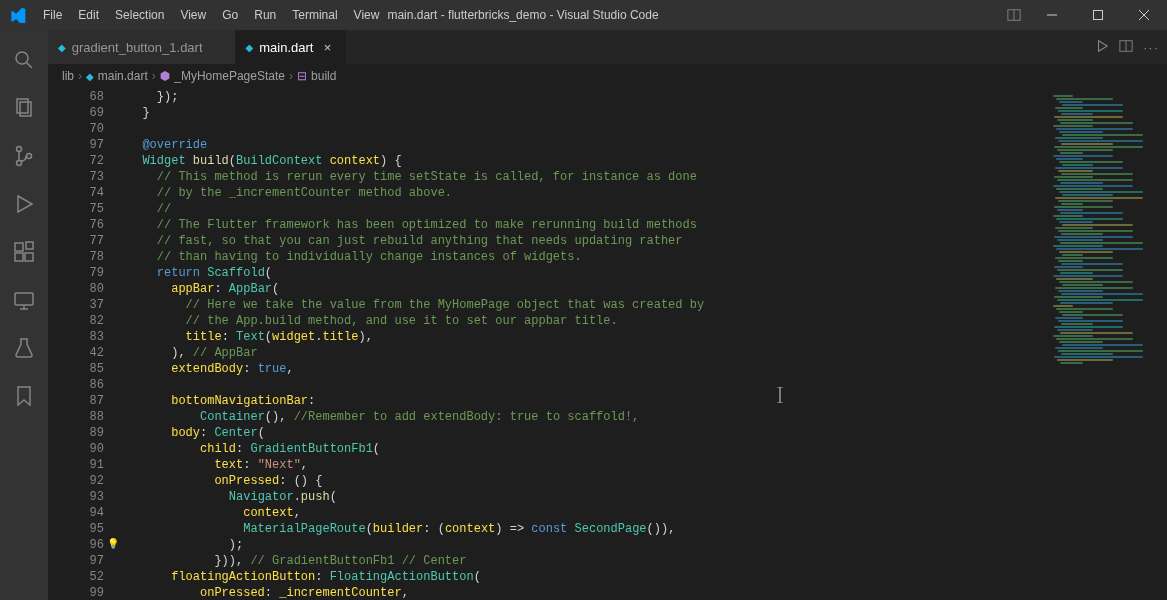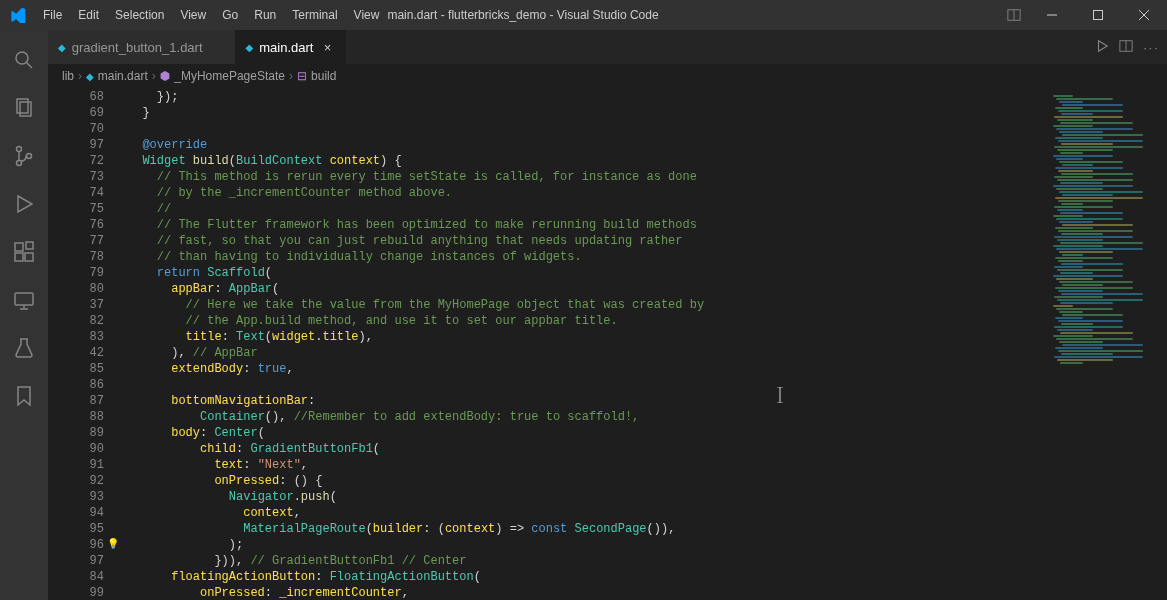--- a/index.html
+++ b/index.html
@@ -305,21 +305,21 @@
           <div class="ln">88</div>
           <div class="ln">89</div>
           <div class="ln">90</div>
           <div class="ln">91</div>
           <div class="ln">92</div>
           <div class="ln">93</div>
           <div class="ln">94</div>
           <div class="ln">95</div>
           <div class="ln bp bulb">96</div>
           <div class="ln">97</div>
-          <div class="ln">84</div>
+          <div class="ln">52</div>
           <div class="ln">99</div>
         </div>
       <div class="code" id="code"><div class="row"><span class="pn">    });</span></div><div class="row"><span class="pn">  }</span></div><div class="row"></div><div class="row"><span class="ovr">  @override</span></div><div class="row"><span class="type">  Widget </span><span class="fn">build</span><span class="pn">(</span><span class="type">BuildContext</span><span class="pn"> </span><span class="prop">context</span><span class="pn">) {</span></div><div class="row"><span class="cmt">    // This method is rerun every time setState is called, for instance as done</span></div><div class="row"><span class="cmt">    // by the _incrementCounter method above.</span></div><div class="row"><span class="cmt">    //</span></div><div class="row"><span class="cmt">    // The Flutter framework has been optimized to make rerunning build methods</span></div><div class="row"><span class="cmt">    // fast, so that you can just rebuild anything that needs updating rather</span></div><div class="row"><span class="cmt">    // than having to individually change instances of widgets.</span></div><div class="row"><span class="kw">    return </span><span class="type">Scaffold</span><span class="pn">(</span></div><div class="row"><span class="prop">      appBar</span><span class="pn">: </span><span class="type">AppBar</span><span class="pn">(</span></div><div class="row"><span class="cmt">        // Here we take the value from the MyHomePage object that was created by</span></div><div class="row"><span class="cmt">        // the App.build method, and use it to set our appbar title.</span></div><div class="row"><span class="prop">        title</span><span class="pn">: </span><span class="type">Text</span><span class="pn">(</span><span class="prop">widget</span><span class="pn">.</span><span class="prop">title</span><span class="pn">),</span></div><div class="row"><span class="pn">      ), </span><span class="cmt">// AppBar</span></div><div class="row"><span class="prop">      extendBody</span><span class="pn">: </span><span class="bool">true</span><span class="pn">,</span></div><div class="row"></div><div class="row"><span class="prop">      bottomNavigationBar</span><span class="pn">:</span></div><div class="row"><span class="pn">          </span><span class="type">Container</span><span class="pn">(), </span><span class="cmt">//Remember to add extendBody: true to scaffold!,</span></div><div class="row"><span class="prop">      body</span><span class="pn">: </span><span class="type">Center</span><span class="pn">(</span></div><div class="row"><span class="prop">          child</span><span class="pn">: </span><span class="type">GradientButtonFb1</span><span class="pn">(</span></div><div class="row"><span class="prop">            text</span><span class="pn">: </span><span class="str">"Next"</span><span class="pn">,</span></div><div class="row"><span class="prop">            onPressed</span><span class="pn">: () {</span></div><div class="row"><span class="pn">              </span><span class="type">Navigator</span><span class="pn">.</span><span class="fn">push</span><span class="pn">(</span></div><div class="row"><span class="pn">                </span><span class="prop">context</span><span class="pn">,</span></div><div class="row"><span class="pn">                </span><span class="type">MaterialPageRoute</span><span class="pn">(</span><span class="prop">builder</span><span class="pn">: (</span><span class="prop">context</span><span class="pn">) =&gt; </span><span class="kw">const </span><span class="type">SecondPage</span><span class="pn">()),</span></div><div class="row"><span class="pn">              );</span></div><div class="row"><span class="pn">            })), </span><span class="cmt">// GradientButtonFb1 // Center</span></div><div class="row"><span class="prop">      floatingActionButton</span><span class="pn">: </span><span class="type">FloatingActionButton</span><span class="pn">(</span></div><div class="row"><span class="prop">          onPressed</span><span class="pn">: </span><span class="prop">_incrementCounter</span><span class="pn">,</span></div></div>
       <div class="minimap">
         <div class="mm" id="minimap-lines" style="top:8px;">
             <div class="mmline" style="width: 20px; background: rgb(58, 106, 70); margin-left: 0px;"></div>
             <div class="mmline" style="width: 57px; background: rgb(58, 106, 70); margin-left: 3px;"></div>
             <div class="mmline" style="width: 24px; background: rgb(42, 93, 122); margin-left: 6px;"></div>
             <div class="mmline" style="width: 61px; background: rgb(42, 93, 122); margin-left: 9px;"></div>
             <div class="mmline" style="width: 28px; background: rgb(58, 106, 70); margin-left: 2px;"></div>

